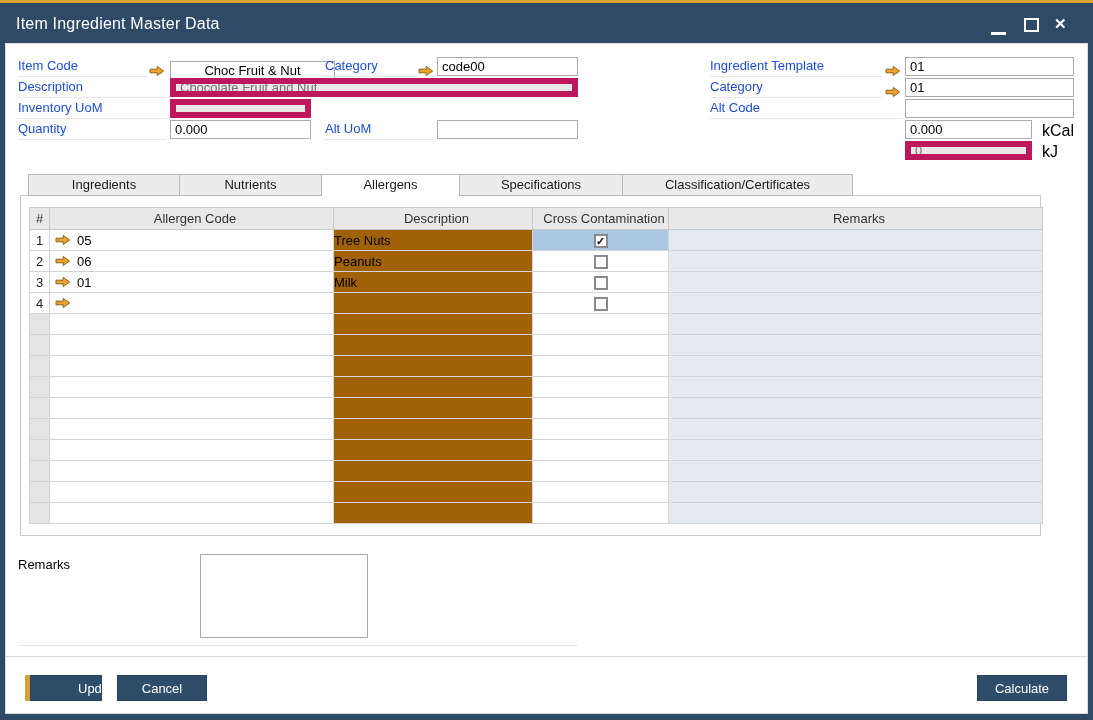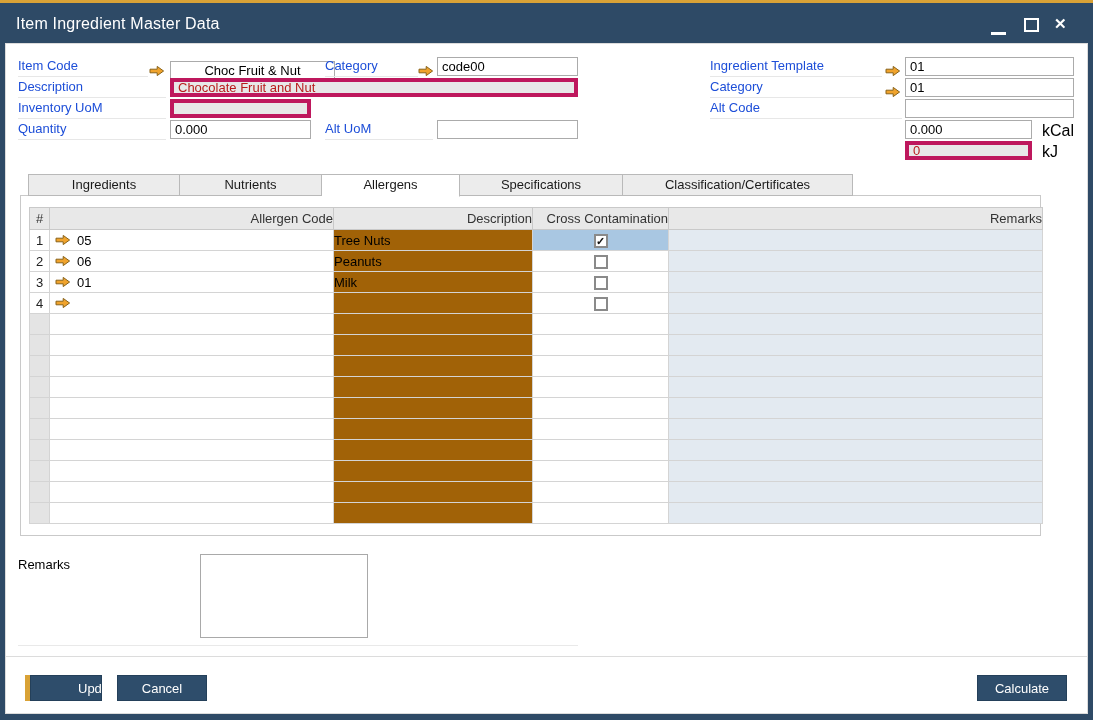--- a/index.html
+++ b/index.html
@@ -17,36 +17,36 @@
   .title { position:absolute; left:16px; top:12px; color:#ffffff; font-size:16px; letter-spacing:.2px; }
   .ctrl-min { position:absolute; left:991px; top:29px; width:15px; height:3px; background:#ffffff; cursor:pointer; }
   .ctrl-max { position:absolute; left:1024px; top:15px; width:15px; height:14px; border:2px solid #ffffff; cursor:pointer; }
   .ctrl-close { position:absolute; left:1054px; top:12px; color:#ffffff; font-size:15px; font-weight:bold; cursor:pointer; }
 
   .abs { position:absolute; }
   .lbl { font-size:13px; color:#1d4ed8; display:inline-block; border-bottom:1px solid #e7e7e7; height:19px; }
   .unit { font-size:16px; color:#000; }
 
   input.fld { height:19px; border:1px solid #ababab; background:#fff; font-size:13px; padding:0 4px; color:#000; }
-  input.fld:disabled, input.fld.ro { background:#e8e8e8; border:4px solid #be185d; color:#b91c1c; }
+  input.fld:disabled, input.fld.ro { background:#e8e8e8; border:6px solid #be185d; color:#737373; }
 
   .arrow-icon { display:inline-block; width:16px; height:12px; vertical-align:middle; cursor:pointer; }
 
   
   .tabs { position:absolute; left:28px; top:174px; height:22px; display:flex; z-index:2; }
   .tab { height:22px; border:1px solid #b9b9b9; border-left-width:0; background:#ececec; color:#1a1a1a;
          font-size:13px; text-align:center; line-height:20px; cursor:pointer; }
   .tab:first-child { border-left-width:1px; }
   .tab.active { background:#ffffff; border-bottom:1px solid #ffffff; height:23px; }
 
   .panel { position:absolute; left:20px; top:195px; width:1021px; height:341px; border:1px solid #c9c9c9; background:#ffffff; }
 
   table.grid { border-collapse:collapse; table-layout:fixed; margin:11px 0 0 8px; width:1013px; font-size:13px; }
   table.grid th { height:22px; background:#e8e8e8; border:1px solid #c9c9c9; font-weight:normal; color:#333;
-                  text-align:right; padding:0 0 0 7px; overflow:hidden; white-space:nowrap; }
+                  text-align:center; padding:0 0 0 7px; overflow:hidden; white-space:nowrap; }
   table.grid th.c { text-align:center; padding:0; }
   table.grid td { height:21px; border:1px solid #d4d4d4; overflow:hidden; white-space:nowrap; padding:0; }
   td.col-num { background:#ffffff; text-align:center; color:#222; }
   td.col-num.emptyrow { background:#e4e4e4; }
   td.col-code { background:#ffffff; }
   td.col-code .codewrap { display:flex; align-items:center; gap:6px; padding-left:5px; }
   td.col-desc { background:#a16207; padding-left:7px; color:#000; }
   td.col-check { background:#ffffff; text-align:center; }
   td.col-check.selected { background:#A9C7E2; }
   td.col-remarks { background:#e3eaf1; padding-left:7px; }

